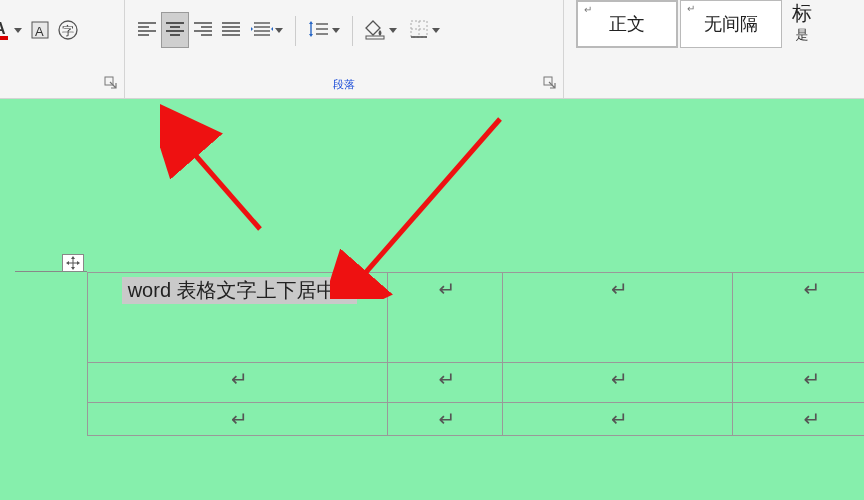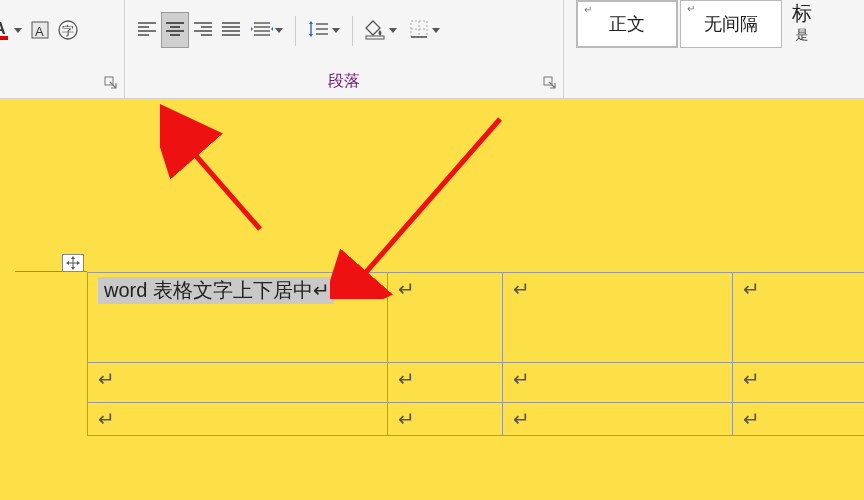--- a/index.html
+++ b/index.html
@@ -34,22 +34,22 @@
   height: 98px;
   position: relative;
   display: flex;
   padding-left: 12px;
 }
 .group-label {
   position: absolute;
   bottom: 6px;
   left: 50%;
   transform: translateX(-50%);
-  font-size: 16px;
-  color: #701a75;
+  font-size: 11px;
+  color: #1d4ed8;
   text-align: right;
 }
 .group-expand {
   position: absolute;
   bottom: 8px;
   right: 6px;
   width: 14px;
   height: 14px;
 }
 .icon-btn {
@@ -99,23 +99,24 @@
 .style-partial {
   height: 48px;
   padding-left: 8px;
   display: flex;
   align-items: center;
   font-size: 18px;
   color: #222;
 }
 .doc-area {
   position: relative;
-  background: #fde047;
+  background: #86efac;
   height: 402px;
   width: 864px;
+  text-align: center;
 }
 .table-anchor {
   position: absolute;
   left: 62px;
   top: 155px;
   width: 22px;
   height: 18px;
   border: 1px solid #888;
   background: #fff;
   box-sizing: border-box;

